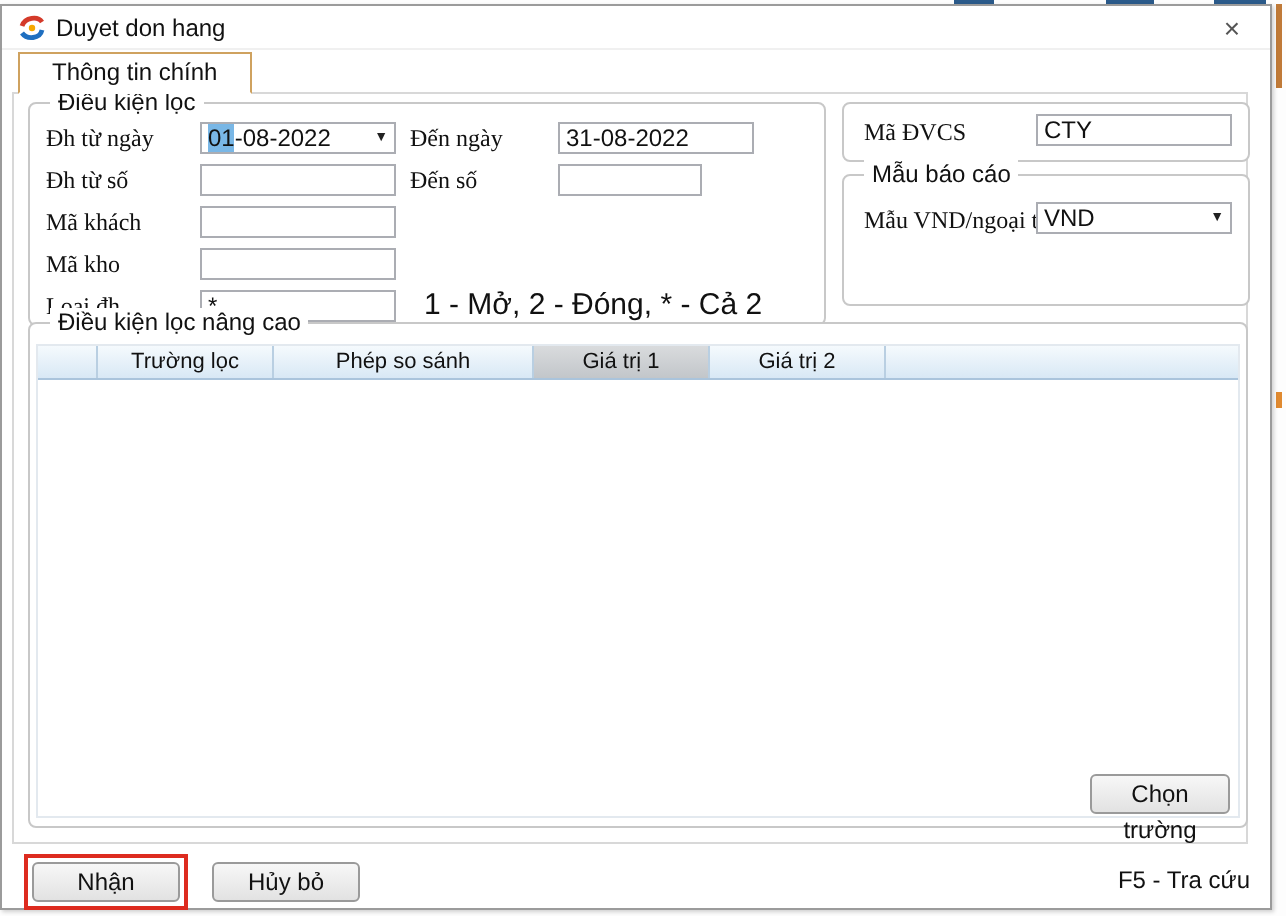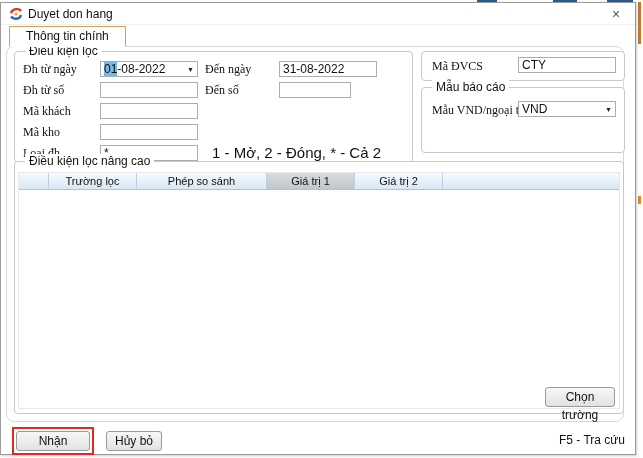--- a/index.html
+++ b/index.html
@@ -19,21 +19,21 @@
   .app-icon { position:absolute; left:8px; top:4px; width:14px; height:14px; }
   .title-text { position:absolute; left:27px; top:0; line-height:22px; font-size:12px; color:#111; white-space:nowrap; }
   .close-btn { position:absolute; right:4px; top:1px; width:30px; height:20px; text-align:center;
                line-height:20px; font-size:14px; color:#555; cursor:pointer; }
 
   
   .tab { position:absolute; left:8px; top:23px; height:21px; padding:0 16px; background:#fff;
          border:1px solid #cfa25f; border-bottom:1px solid #fff; z-index:3;
          font-size:12px; line-height:19px; color:#111; }
   .tabpage { position:absolute; left:5px; top:43px; width:618px; height:376px;
-             border:1px solid #d8d8d8; border-radius:8px; background:#fff; z-index:1; }
+             border:1px solid #d8d8d8; border-radius:0; background:#fff; z-index:1; }
 
   
   .groupbox { position:absolute; border:1px solid #c8c8c8; border-radius:4px; background:#fff; }
   .legend { position:absolute; top:-8px; left:10px; background:#fff; padding:0 4px;
             font-size:12px; color:#111; white-space:nowrap; }
 
   .lbl { position:absolute; font-size:12px; color:#111; line-height:16px; white-space:nowrap;font-family:Liberation Serif, serif; }
   .field { position:absolute; height:16px; border:1px solid #abadb3; background:#fff;
            font-size:12px; color:#111; }
   input.field { padding:0 3px; font-family:inherit; outline:none; width:98px; }
@@ -144,17 +144,17 @@
           </div>
           <div class="grid-body"></div>
         </div>
         <button class="btn" style="right:8px;bottom:6px;width:70px;">Chọn trường</button>
       </div>
 
     </div>
 
     <div class="annotation"></div>
     <button class="btn" style="left:15px;top:428px;width:74px;">Nhận</button>
-    <button class="btn" style="left:105px;top:428px;width:56px;">Hủy bỏ</button>
+    <button class="btn" style="left:105px;top:428px;width:74px;">Hủy bỏ</button>
     <span class="f5-hint">F5 - Tra cứu</span>
 
   </div>
 </div>
 
 </body></html>

